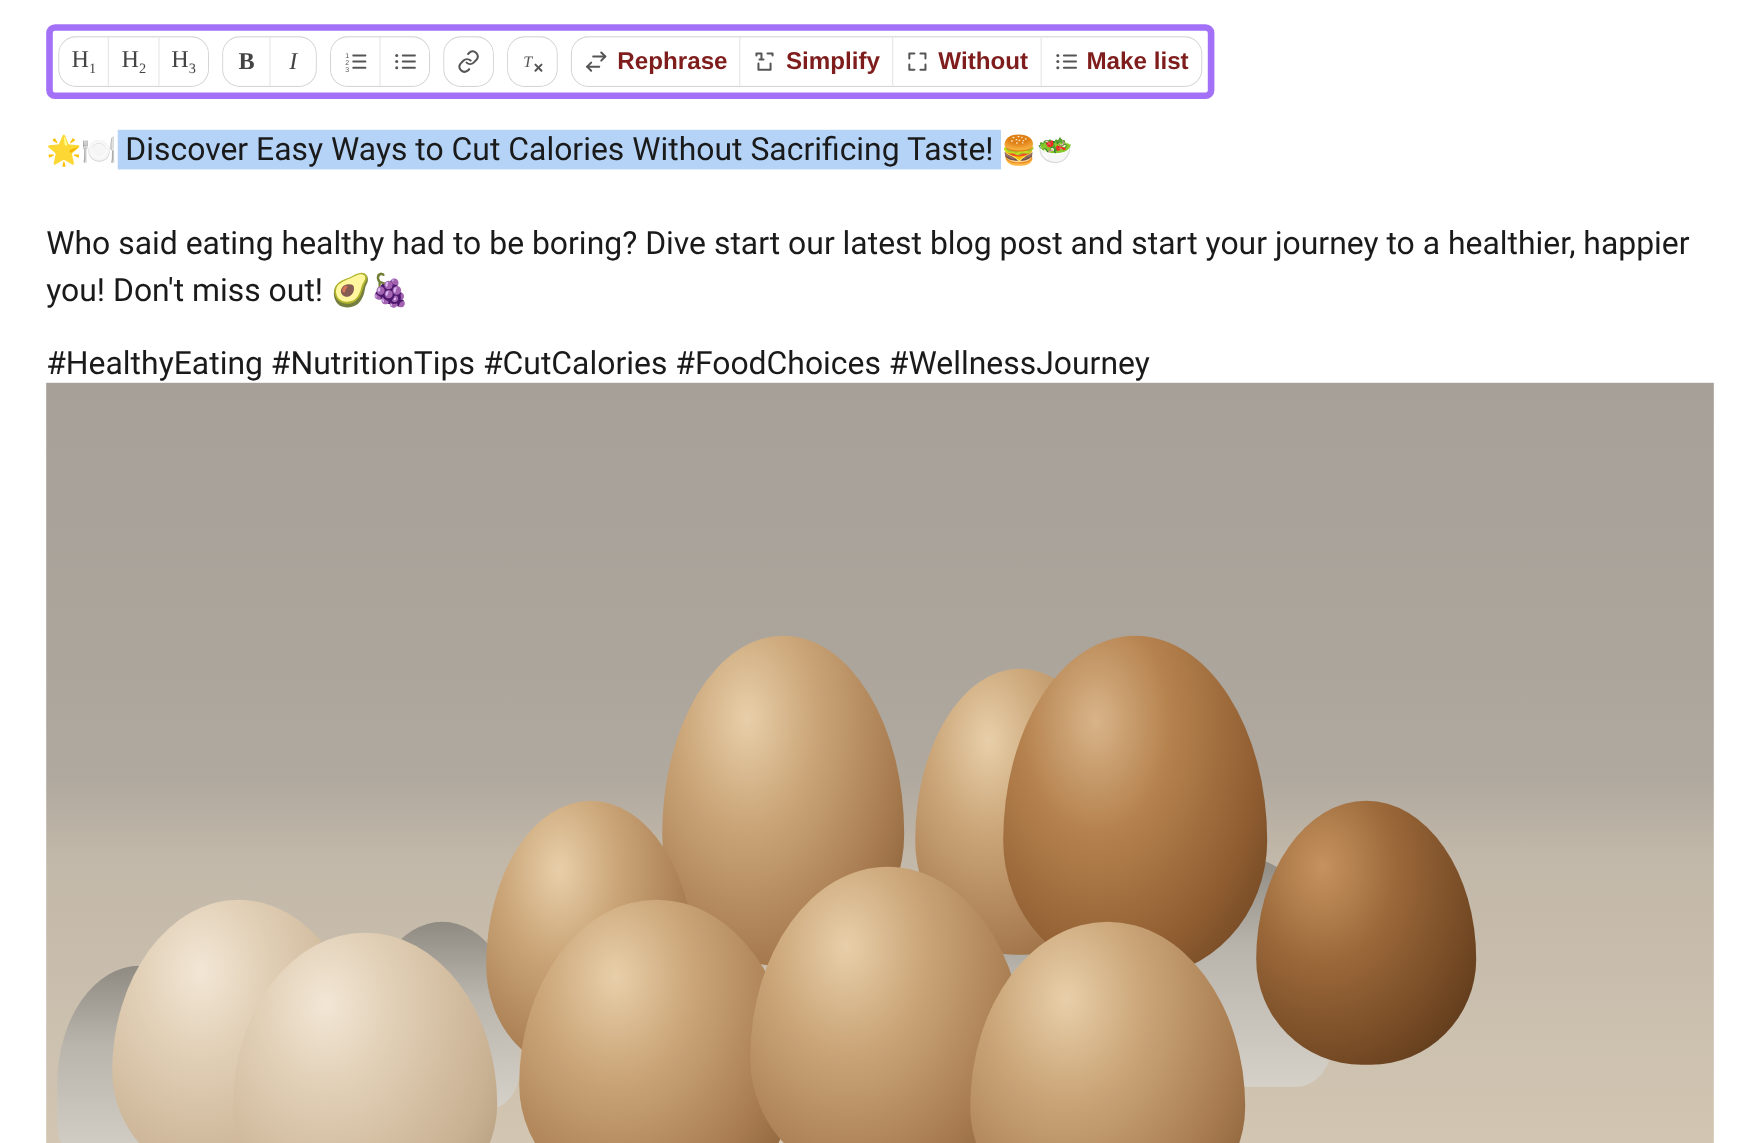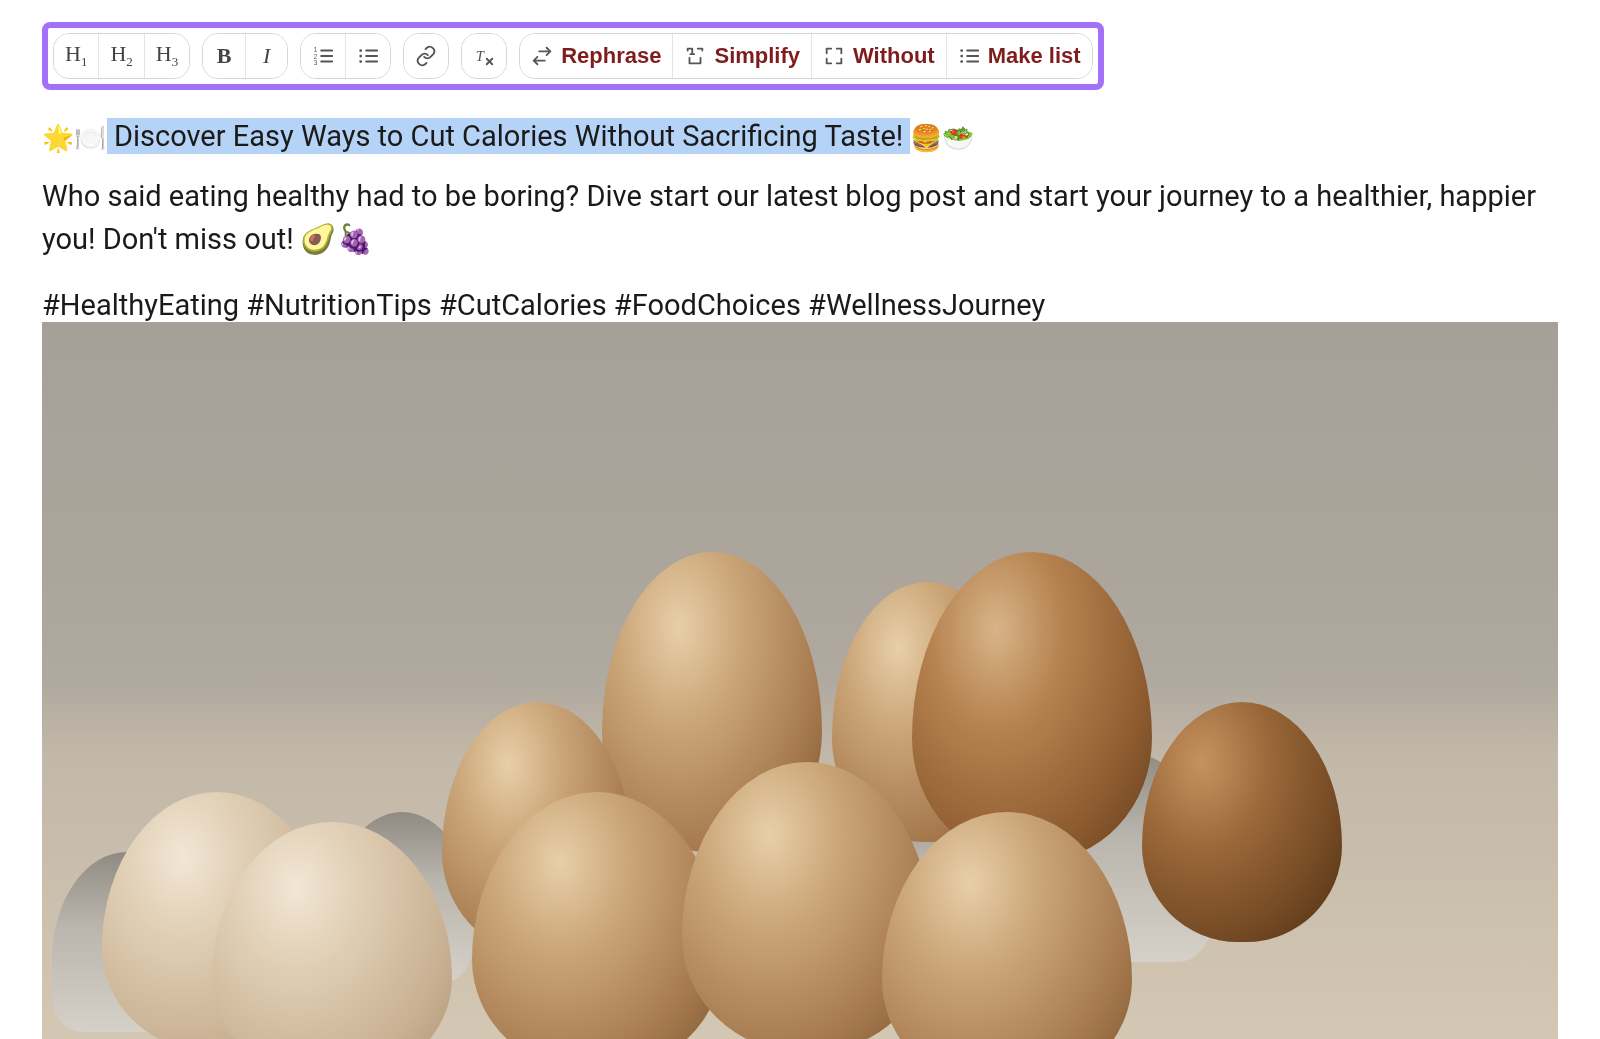--- a/index.html
+++ b/index.html
@@ -92,21 +92,21 @@
       stroke-linejoin: round;
     }
     
     .content {
       margin-top: 26px;
     }
     
     .title-line {
       font-size: 29px;
       line-height: 1.4;
-      margin-bottom: 18px;
+      margin-bottom: 44px;
     }
     
     .highlighted-text {
       background: #b5d3f7;
       padding: 1px 0;
     }
     
     .body-text {
       font-size: 29px;
       line-height: 1.5;

